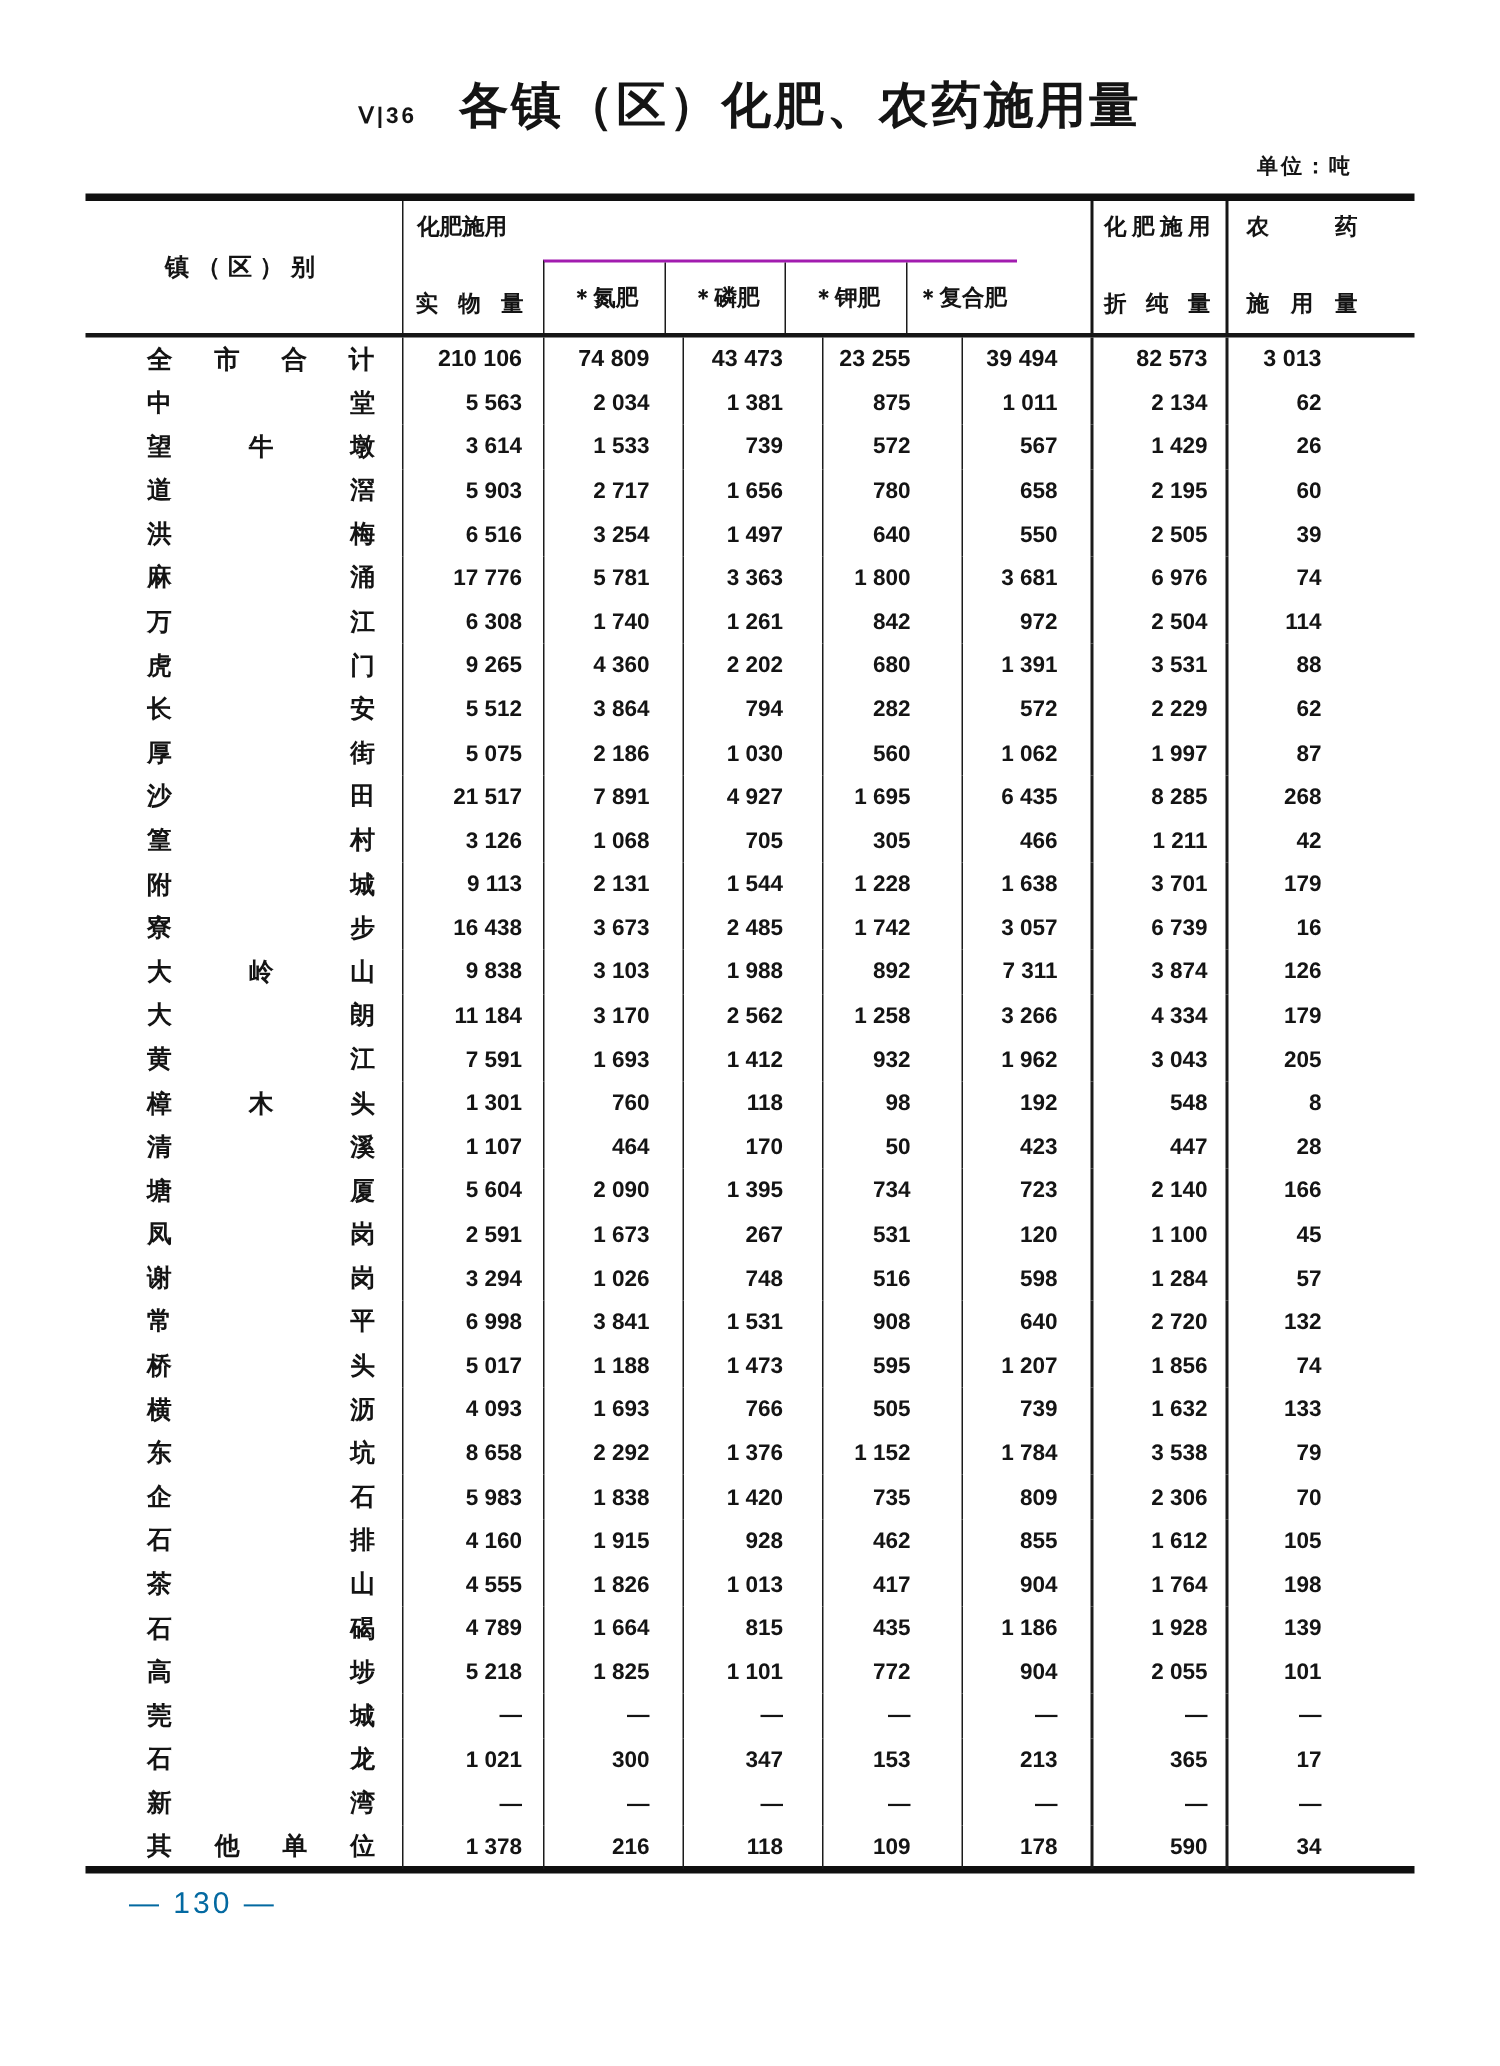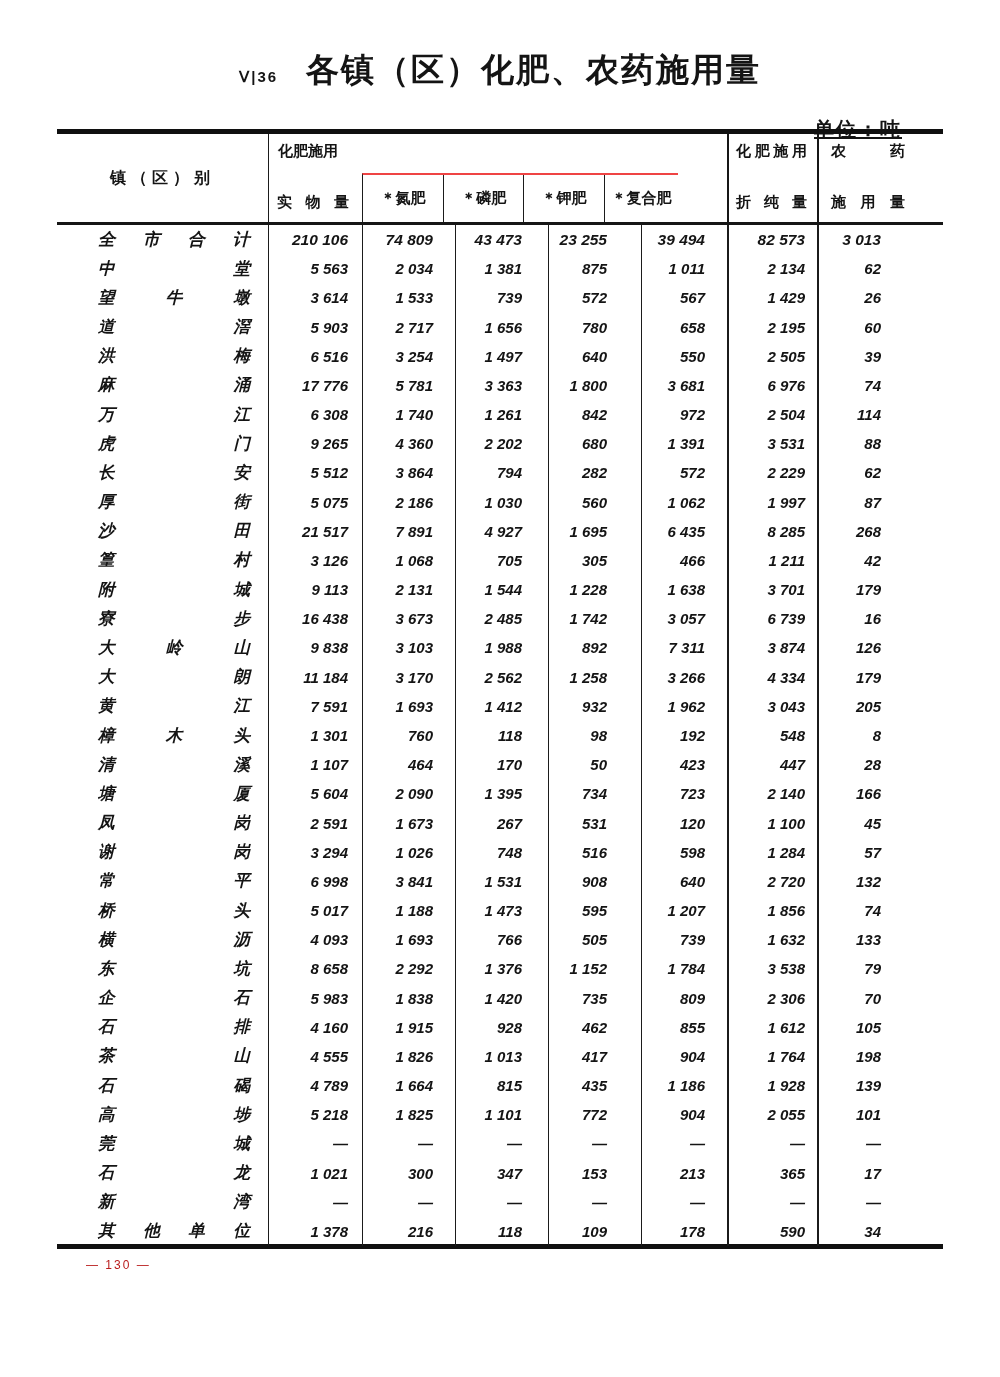--- a/index.html
+++ b/index.html
@@ -38,26 +38,25 @@
     position: absolute;
     top: 101px; left: 0;
     width: 100%;
     text-align: center;
     font-size: 17px;
     font-weight: bold;
     letter-spacing: 7px;
   }
   .unit-note {
     position: absolute;
-    top: 116px;
+    top: 102px;
     right: 98px;
-    font-size: 20px;
+    font-size: 14px;
     font-weight: bold;
     letter-spacing: 2px;
-    text-decoration: underline;
   }
   
   .stats-table {
     position: absolute;
     left: 57px; top: 129px;
     width: 886px; height: 1120px;
     border-top: 5px solid #101010;
     border-bottom: 5px solid #101010;
   }
   .thead {
@@ -80,21 +79,21 @@
     font-size: 15px; white-space: nowrap;
   }
   .h-bot {
     position: absolute; bottom: 10px;
     font-size: 15px;
     text-align: justify; text-align-last: justify;
   }
   .h-c2 .h-bot { left: 8px; right: 13px; }
   .h-nested {
     position: absolute; left: 305px; top: 39px; bottom: 0; width: 316px;
-    border-top: 2px solid #ef4444;
+    border-top: 2px solid #a21caf;
     border-left: 1px solid #1b1b1b;
     display: flex;
   }
   .h-sub {
     display: flex; align-items: center; justify-content: center;
     font-size: 15px;
   }
   .h-sub + .h-sub { border-left: 1px solid #1b1b1b; }
   .h-sub.w1 { width: 93px; } .h-sub.w2 { width: 93px; }
   .h-sub.w3 { width: 93px; } .h-sub.w4 { width: 86px; }
@@ -109,21 +108,21 @@
     border-left: 2px solid #161616;
   }
   .h-c8 .h-top { left: 12px; right: 38px; text-align: justify; text-align-last: justify; }
   .h-c8 .h-bot { left: 12px; right: 38px; }
   
   .tbody {
     display: flex;
     flex-direction: column;
     height: 1021px;
   }
-  .trow { flex: 1; display: flex; align-items: flex-start; font-style: italic; }
+  .trow { flex: 1; display: flex; align-items: flex-start; }
   .cell { height: 100%; display: flex; align-items: center; }
   .lab { width: 211px; padding-left: 41px; padding-right: 18px; }
   .labin {
     width: 100%;
     font-size: 16.5px;
     font-weight: 600;
     text-align: justify;
     text-align-last: justify;
   }
   .num {
@@ -139,23 +138,23 @@
   .c5 { width: 93px; padding-right: 34px; }
   .c6 { width: 86px; padding-right: 22px; }
   .c7 { width: 90px; padding-right: 12px; border-left-width: 2px; }
   .c8 { width: 126px; padding-right: 62px; border-left-width: 2px; }
   .trow.total .labin { font-weight: bold; font-size: 17px; letter-spacing: 0.5px; }
   .trow.total .num { font-size: 15.5px; padding-left: 29px; }
   
   .page-num {
     position: absolute;
     left: 86px; top: 1258px;
-    font-size: 12px;
+    font-size: 20px;
     letter-spacing: 2px;
-    color: #b91c1c;
+    color: #0369a1;
   }
 </style>
 </head>
 <body>
 
 <div class="page">
 
   <div class="title-row">
     <span class="table-no">Ⅴ|36</span>
     <span class="page-title">各镇（区）化肥、农药施用量</span>

